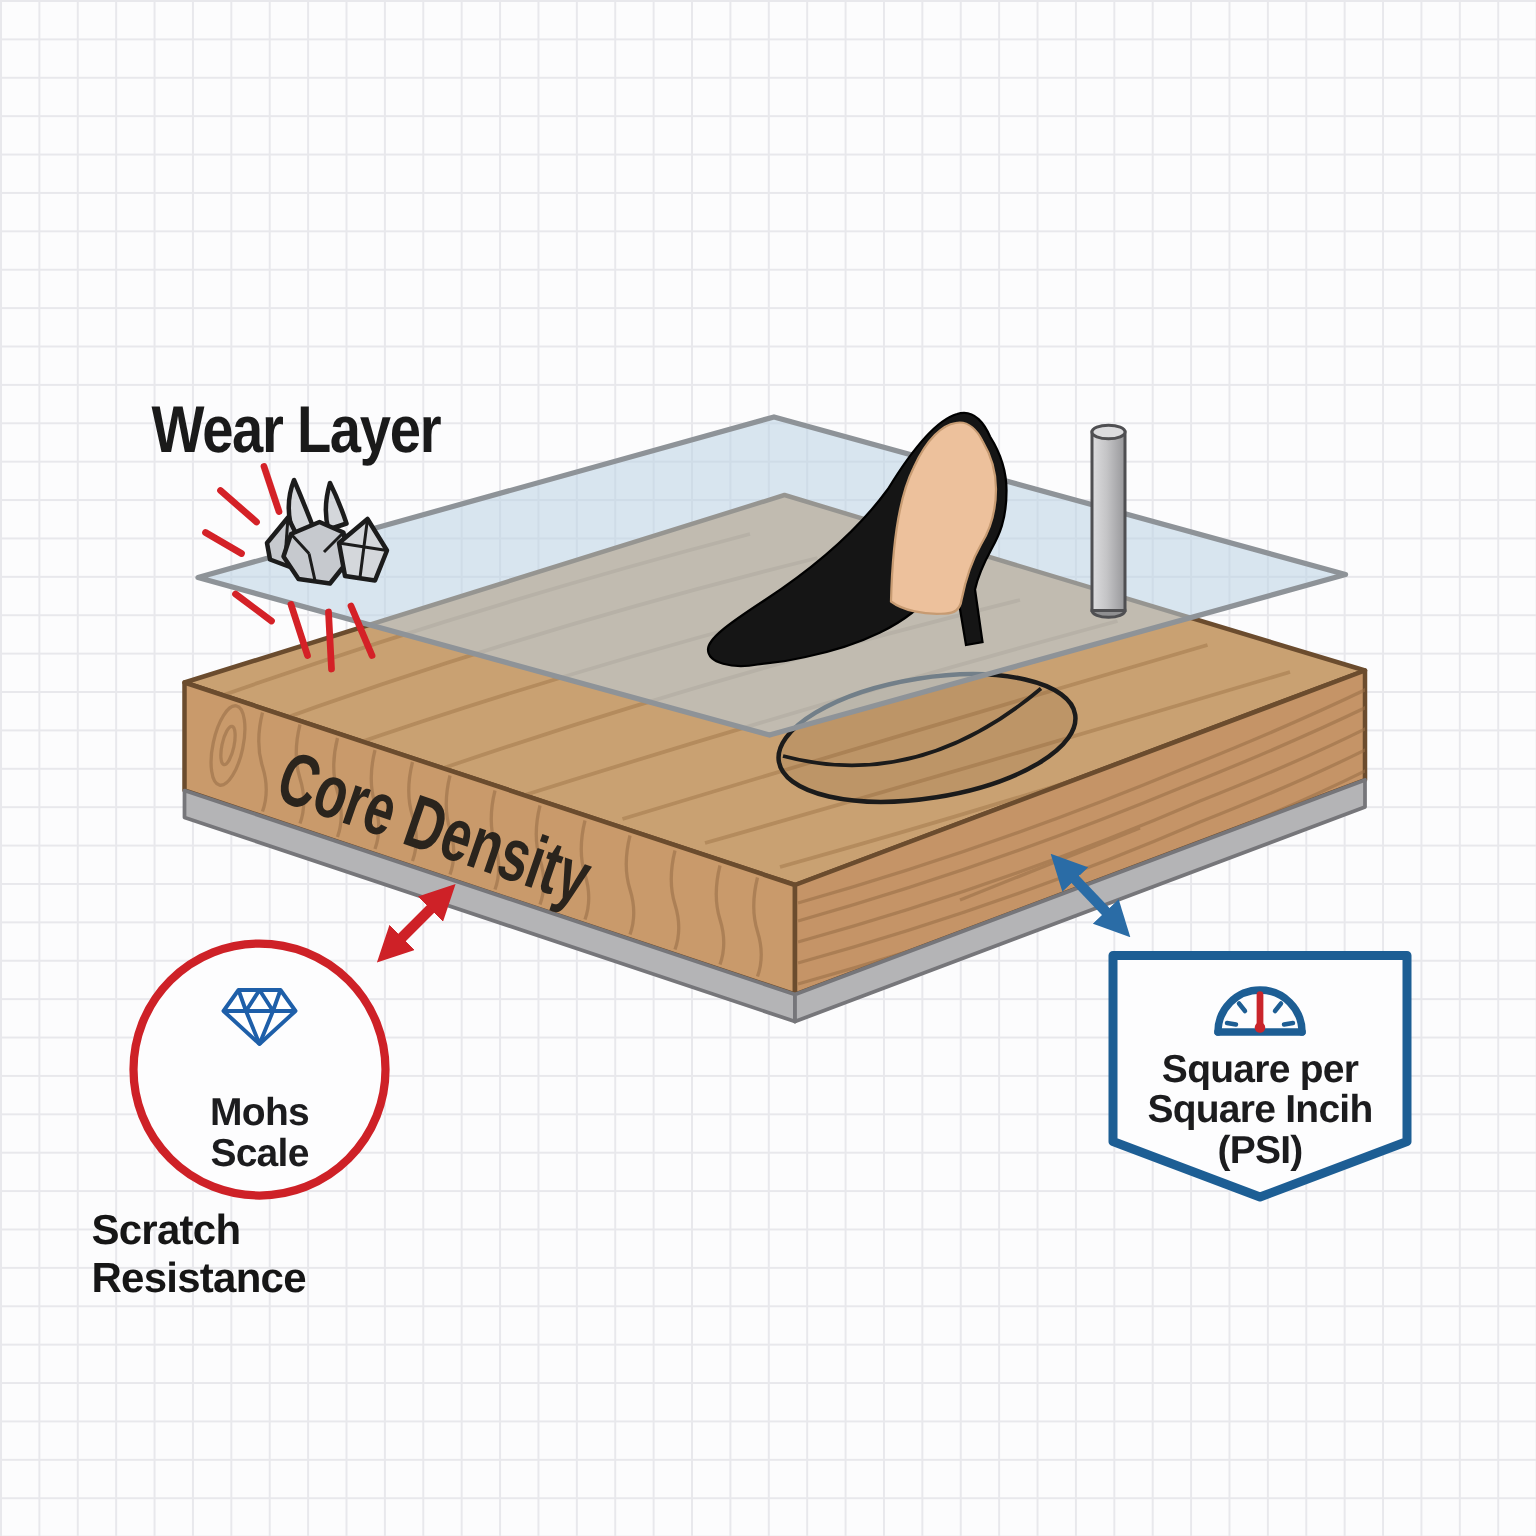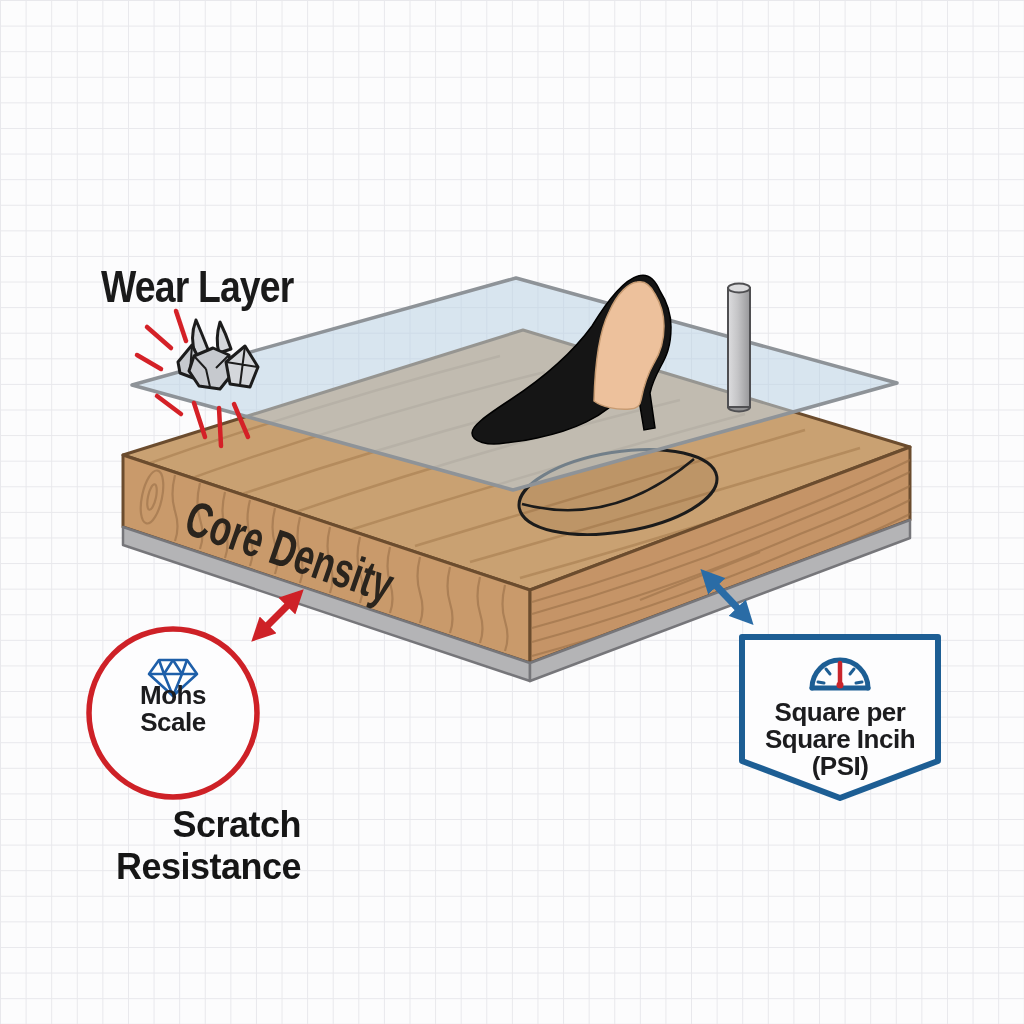--- a/index.html
+++ b/index.html
@@ -21,25 +21,25 @@
     color:#1a1a1a;transform:scaleX(.85);transform-origin:left top;
   }
   .core-density{
     left:197px;top:489px;font-size:50px;font-weight:700;color:#2a241d;
     transform:rotate(19deg) scaleX(.70);transform-origin:left top;letter-spacing:0px;
   }
   .badge-lines{
     position:absolute;width:180px;text-align:center;
     font-size:26px;font-weight:700;line-height:27px;color:#1c1c1e;letter-spacing:-0.5px;
   }
-  .mohs-lines{left:83px;top:682px;}
+  .mohs-lines{left:83px;top:728px;}
   .psi-lines{left:750px;top:699px;}
   .caption{
-    position:absolute;width:240px;text-align:right;
-    font-size:36px;font-weight:700;color:#161616;letter-spacing:-0.5px;
+    position:absolute;width:240px;text-align:left;
+    font-size:28px;font-weight:700;color:#161616;letter-spacing:-0.5px;
   }
   .scratch-caption{left:61px;top:804px;}
   .dent-caption{left:723px;top:804px;}
 </style>
 </head>
 <body>
 
 <div class="stage">
 
   <svg class="scene" width="1024" height="1024" viewBox="0 0 1024 1024">

